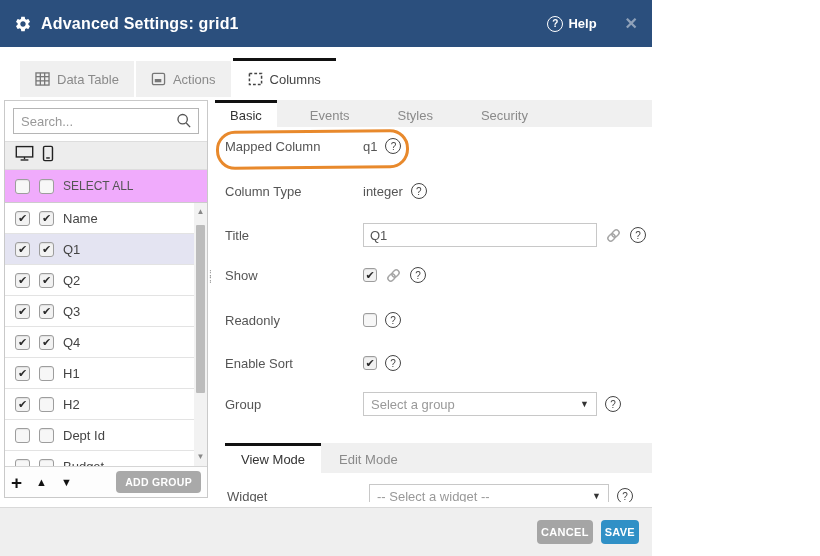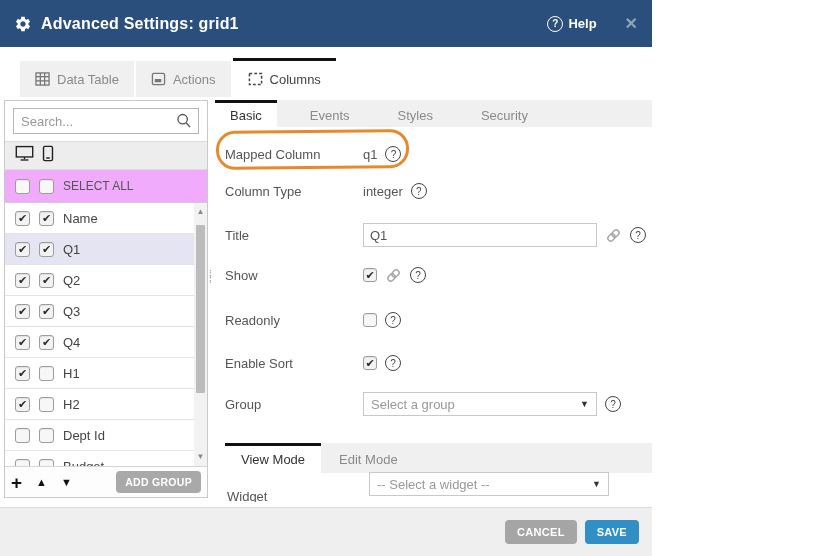--- a/index.html
+++ b/index.html
@@ -61,21 +61,21 @@
   .annotation { position:absolute; left:1px; top:30px; width:193px; height:39px; border:3px solid #e8892c; border-radius:19px; transform:rotate(-.6deg); pointer-events:none; }
   .mode-strip { position:absolute; left:10px; top:316px; width:552px; height:30px; background:#f0f0f0; display:flex; align-items:flex-end; }
   .mode-tab { height:27px; padding:0 16px; display:flex; align-items:center; background:#f0f0f0; color:#8a8a8a; font-size:13px; margin-right:2px; cursor:pointer; }
   .mode-tab.active { background:#fff; color:#333; border-top:3px solid #111; height:30px; }
   .detail-scroll { position:absolute; left:574px; top:25px; width:13px; height:373px; background:#f4f4f4; }
   .detail-scroll .arrow { position:absolute; left:0; width:13px; height:14px; color:#888; font-size:8px; text-align:center; line-height:14px; cursor:pointer; }
   .detail-scroll .thumb { position:absolute; left:2px; top:22px; width:9px; height:190px; background:#bcbcbc; cursor:pointer; }
 
   
   .footer { position:absolute; left:0; right:0; bottom:0; height:49px; background:#efefef; border-top:1px solid #d9d9d9; display:flex; align-items:center; justify-content:flex-end; gap:8px; padding-right:13px; }
-  .btn { border:none; border-radius:4px; color:#fff; font-size:11px; font-weight:bold; height:24px; padding:0 12px; cursor:pointer; letter-spacing:.3px; font-family:"Liberation Sans", sans-serif; }
+  .btn { border:none; border-radius:4px; color:#fff; font-size:11px; font-weight:bold; height:24px; padding:0 4px; cursor:pointer; letter-spacing:.3px; font-family:"Liberation Sans", sans-serif; }
   .btn-cancel { background:#a5a5a5; }
   .btn-save { background:#3090c6; }
 </style>
 </head>
 <body>
 
 <div class="dialog">
 
   <div class="header">
     <span class="gear">
@@ -235,21 +235,21 @@
         </div>
       <div class="sub-tab">
           <span>Security</span>
         </div>
     </div>
 
     <div class="annotation"></div>
 
     <div class="detail-content">
 
-      <div class="frow" style="top:16px; height:22px;">
+      <div class="frow" style="top:8px; height:22px;">
         <span class="flabel">Mapped Column</span>
         <span class="fvalue">
           <span>q1</span>
           <span class="qicon">?</span>
         </span>
       </div>
 
       <div class="frow" style="top:53px; height:22px;">
         <span class="flabel">Column Type</span>
         <span class="fvalue">
@@ -321,21 +321,21 @@
         <div class="mode-tab active">
             <span>View Mode</span>
           </div>
         <div class="mode-tab">
             <span>Edit Mode</span>
           </div>
       </div>
 
       <div class="frow" style="top:356px; height:26px;">
         <span class="flabel" style="left:12px;">Widget</span>
-        <span class="fvalue" style="left:154px;flex-direction:column;">
+        <span class="fvalue" style="left:154px;">
           <span class="dropdown" style="width:240px;">
             <span>-- Select a widget --</span>
             <span class="caret">▼</span>
           </span>
           <span class="qicon">?</span>
         </span>
       </div>
 
     </div>
 

